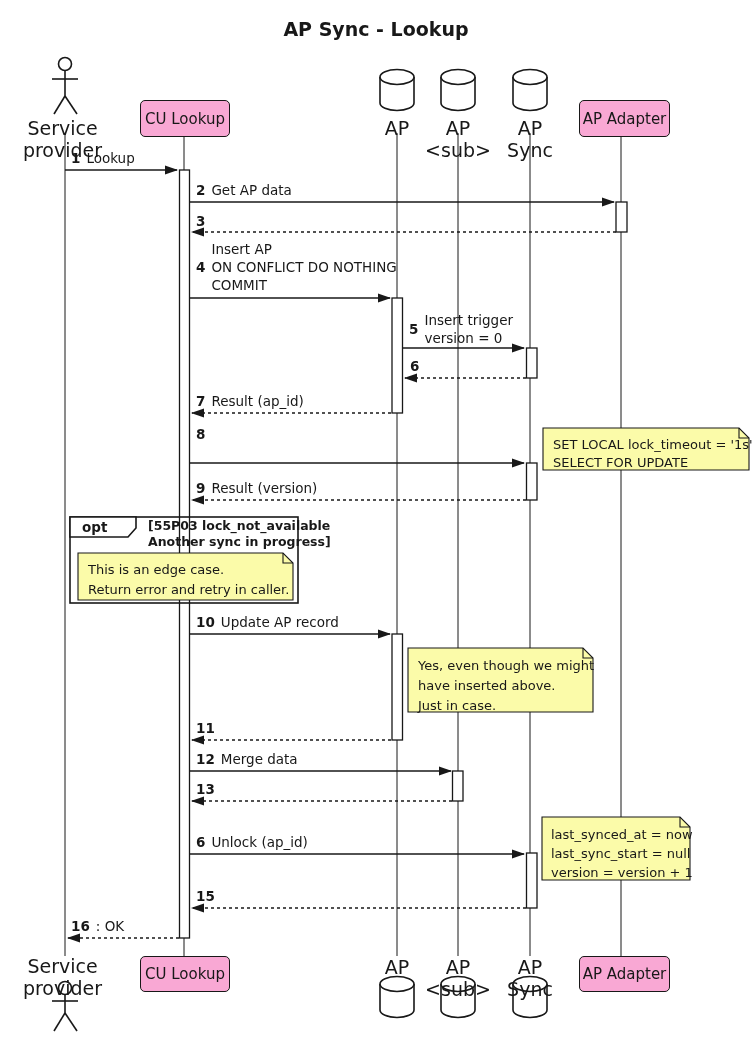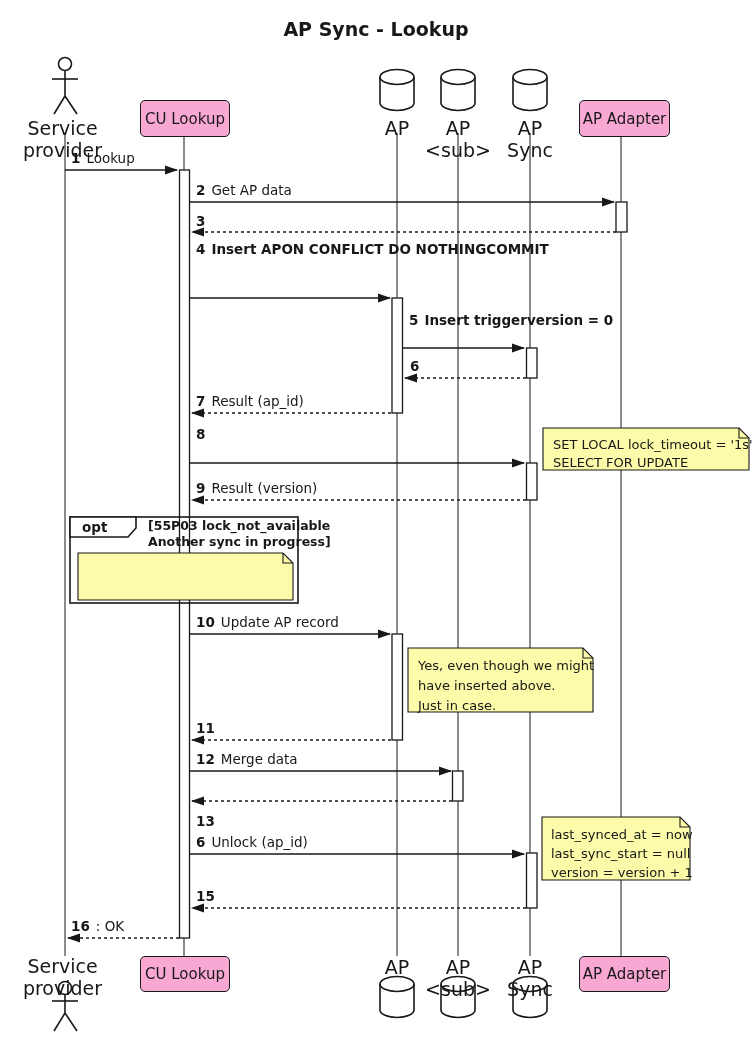--- a/index.html
+++ b/index.html
@@ -6,21 +6,21 @@
   #canvas{position:relative;width:752px;height:1041px;background:#fff;
           font-family:"DejaVu Sans","Liberation Sans",sans-serif;color:#181818;overflow:hidden;}
   #gfx{position:absolute;left:0;top:0;width:752px;height:1041px;}
   .abs{position:absolute;}
   .title{width:752px;text-align:center;font-size:19px;font-weight:bold;}
   .pbox{border:1.6px solid #181818;border-radius:5px;background:#f9a8d4;
         display:flex;align-items:center;justify-content:center;font-size:15px;}
   .plabel{text-align:center;font-size:19px;}
   .msg{display:flex;align-items:center;font-size:13.5px;white-space:nowrap;}
   .msg .num{font-weight:bold;margin-right:6px;}
-  .msg .lines{display:flex;flex-direction:row;font-weight:bold;}
+  .msg .lines{display:flex;flex-direction:column;}
   .msg .lines span{line-height:18px;}
   .notetext{font-size:13px;white-space:nowrap;}
   .notetext span{display:block;}
   .guard{font-size:12.5px;font-weight:bold;line-height:16px;white-space:nowrap;}
   .optlabel{font-size:13.5px;font-weight:bold;}
 </style>
 </head>
 <body>
 
 <div id="canvas">
@@ -175,21 +175,21 @@
     <span class="num">10</span>
     <span>Update AP record</span>
   </div>
   <div class="abs msg" style="left:196px;top:720px;">
     <span class="num">11</span>
   </div>
   <div class="abs msg" style="left:196px;top:751px;">
     <span class="num">12</span>
     <span>Merge data</span>
   </div>
-  <div class="abs msg" style="left:196px;top:781px;margin-top:32px;">
+  <div class="abs msg" style="left:196px;top:781px;">
     <span class="num">13</span>
   </div>
   <div class="abs msg" style="left:196px;top:834px;">
     <span class="num">6</span>
     <span>Unlock (ap_id)</span>
   </div>
   <div class="abs msg" style="left:196px;top:888px;">
     <span class="num">15</span>
   </div>
   <div class="abs msg" style="left:71px;top:918px;">
@@ -199,20 +199,24 @@
 
   <div class="abs optlabel" style="left:82px;top:519px;">opt</div>
   <div class="abs guard" style="left:148px;top:518px;">
     <span style="display:block;">[55P03 lock_not_available</span>
     <span style="display:block;">Another sync in progress]</span>
   </div>
 
   <div class="abs notetext" style="left:553px;top:436px;line-height:18px;">
     <span>SET LOCAL lock_timeout = '1s';</span>
     <span>SELECT FOR UPDATE</span>
+  </div>
+  <div class="abs notetext" style="left:88px;top:560px;line-height:20px;">
+    <span>This is an edge case.</span>
+    <span>Return error and retry in caller.</span>
   </div>
   <div class="abs notetext" style="left:418px;top:656px;line-height:20px;">
     <span>Yes, even though we might</span>
     <span>have inserted above.</span>
     <span>Just in case.</span>
   </div>
   <div class="abs notetext" style="left:551px;top:825px;line-height:19px;">
     <span>last_synced_at = now</span>
     <span>last_sync_start = null</span>
     <span>version = version + 1</span>

